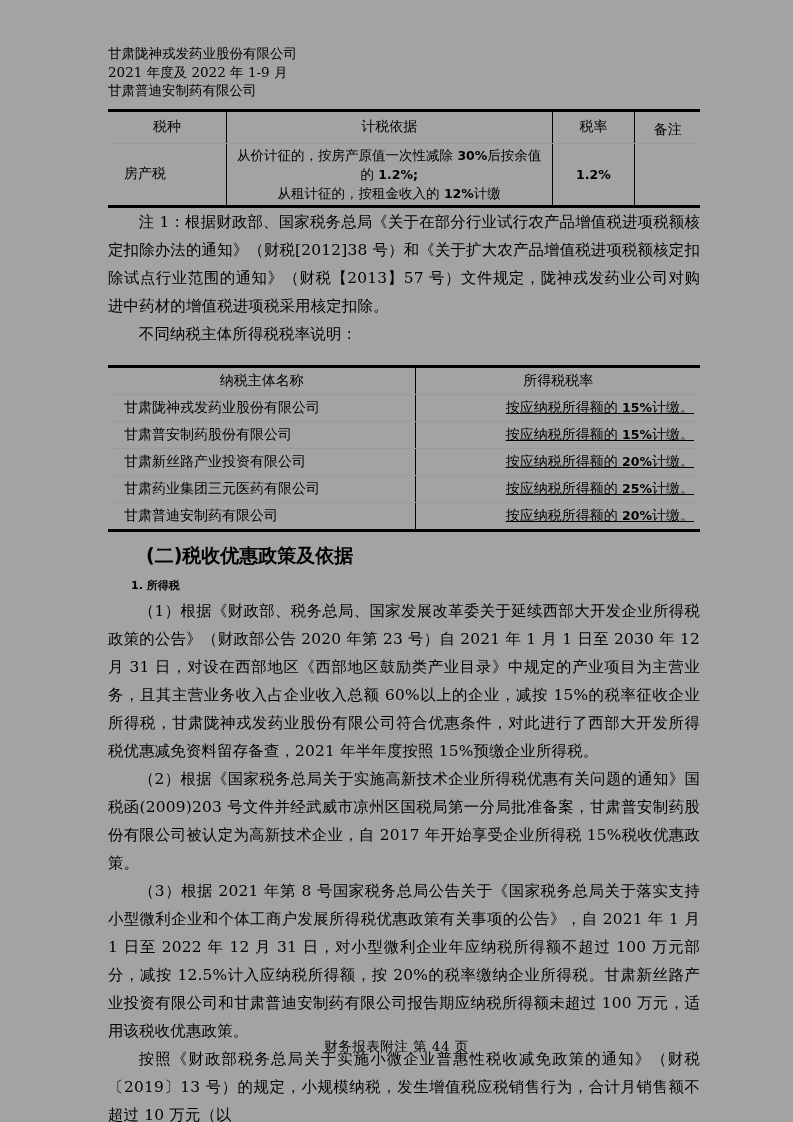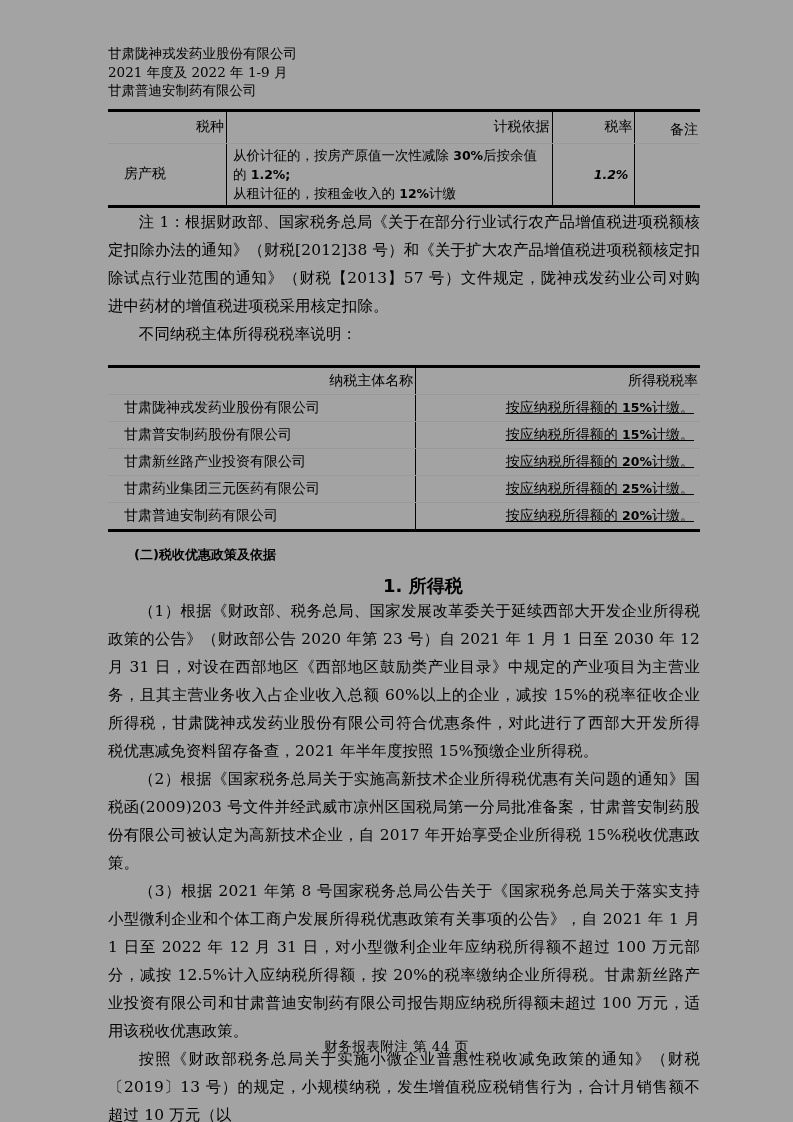--- a/index.html
+++ b/index.html
@@ -34,34 +34,34 @@
     border-collapse:collapse;
     border-top:3px solid #000;
     border-bottom:3px solid #000;
     font-size:14px;
     table-layout:fixed;
   }
   table.doc-table th {
     font-weight:normal;
     border-bottom:1px solid #9a9a9a;
     padding:4px 2px;
-    text-align:right;
+    text-align:center;
   }
   table.doc-table td { padding:2px 6px; }
   .vline { border-left:1.5px solid #000; }
 
   
   .tax-table { margin-top:9px; }
   .tax-table col.c-type  { width:20%; }
   .tax-table col.c-basis { width:55%; }
   .tax-table col.c-rate  { width:14%; }
   .tax-table col.c-note  { width:11%; }
   .tax-table td.cell-type  { text-align:left; padding-left:16px; }
-  .tax-table td.cell-basis { text-align:left; line-height:18px; font-size:13.5px; }
-  .tax-table td.cell-rate  { text-align:right;font-style:italic; }
+  .tax-table td.cell-basis { text-align:center; line-height:18px; font-size:13.5px; }
+  .tax-table td.cell-rate  { text-align:center; }
   .tax-table th.th-note    { vertical-align:top; padding-top:9px; }
 
   
   .entity-table { margin-top:17px; }
   .entity-table col.c-name { width:52%; }
   .entity-table col.c-rate { width:48%; }
   .entity-table td { border-bottom:1px solid #9a9a9a; height:22px; font-size:14px; }
   .entity-table tr:last-child td { border-bottom:none; }
   .entity-table td.cell-name { text-align:left; padding-left:16px; }
   .entity-table td.cell-rate { text-align:right;text-decoration:underline; }
@@ -71,32 +71,31 @@
     font-family:"DejaVu Sans","Liberation Sans",sans-serif;
     font-weight:bold;
     font-size:12.5px;
   }
 
   
   .sec-heading {
     margin:12px 0 0 0;
     font-family:"DejaVu Sans","Liberation Sans",sans-serif;
     font-weight:bold;
-    font-size:13px;
+    font-size:19px;
     line-height:22px;
     text-indent:2em;
   }
   .sub-heading {
     margin:9px 0 0 0;
     font-family:"DejaVu Sans","Liberation Sans",sans-serif;
     font-weight:bold;
-    font-size:18px;
+    font-size:11px;
     line-height:22px;
     text-indent:2.1em;
-    text-align:center;
   }
 
   .mt4 { margin-top:4px; }
   .mt6 { margin-top:6px; }
 
   .page-footer {
     position:absolute;
     left:0; right:0; top:1038px;
     text-align:center;
     font-size:13.5px;

